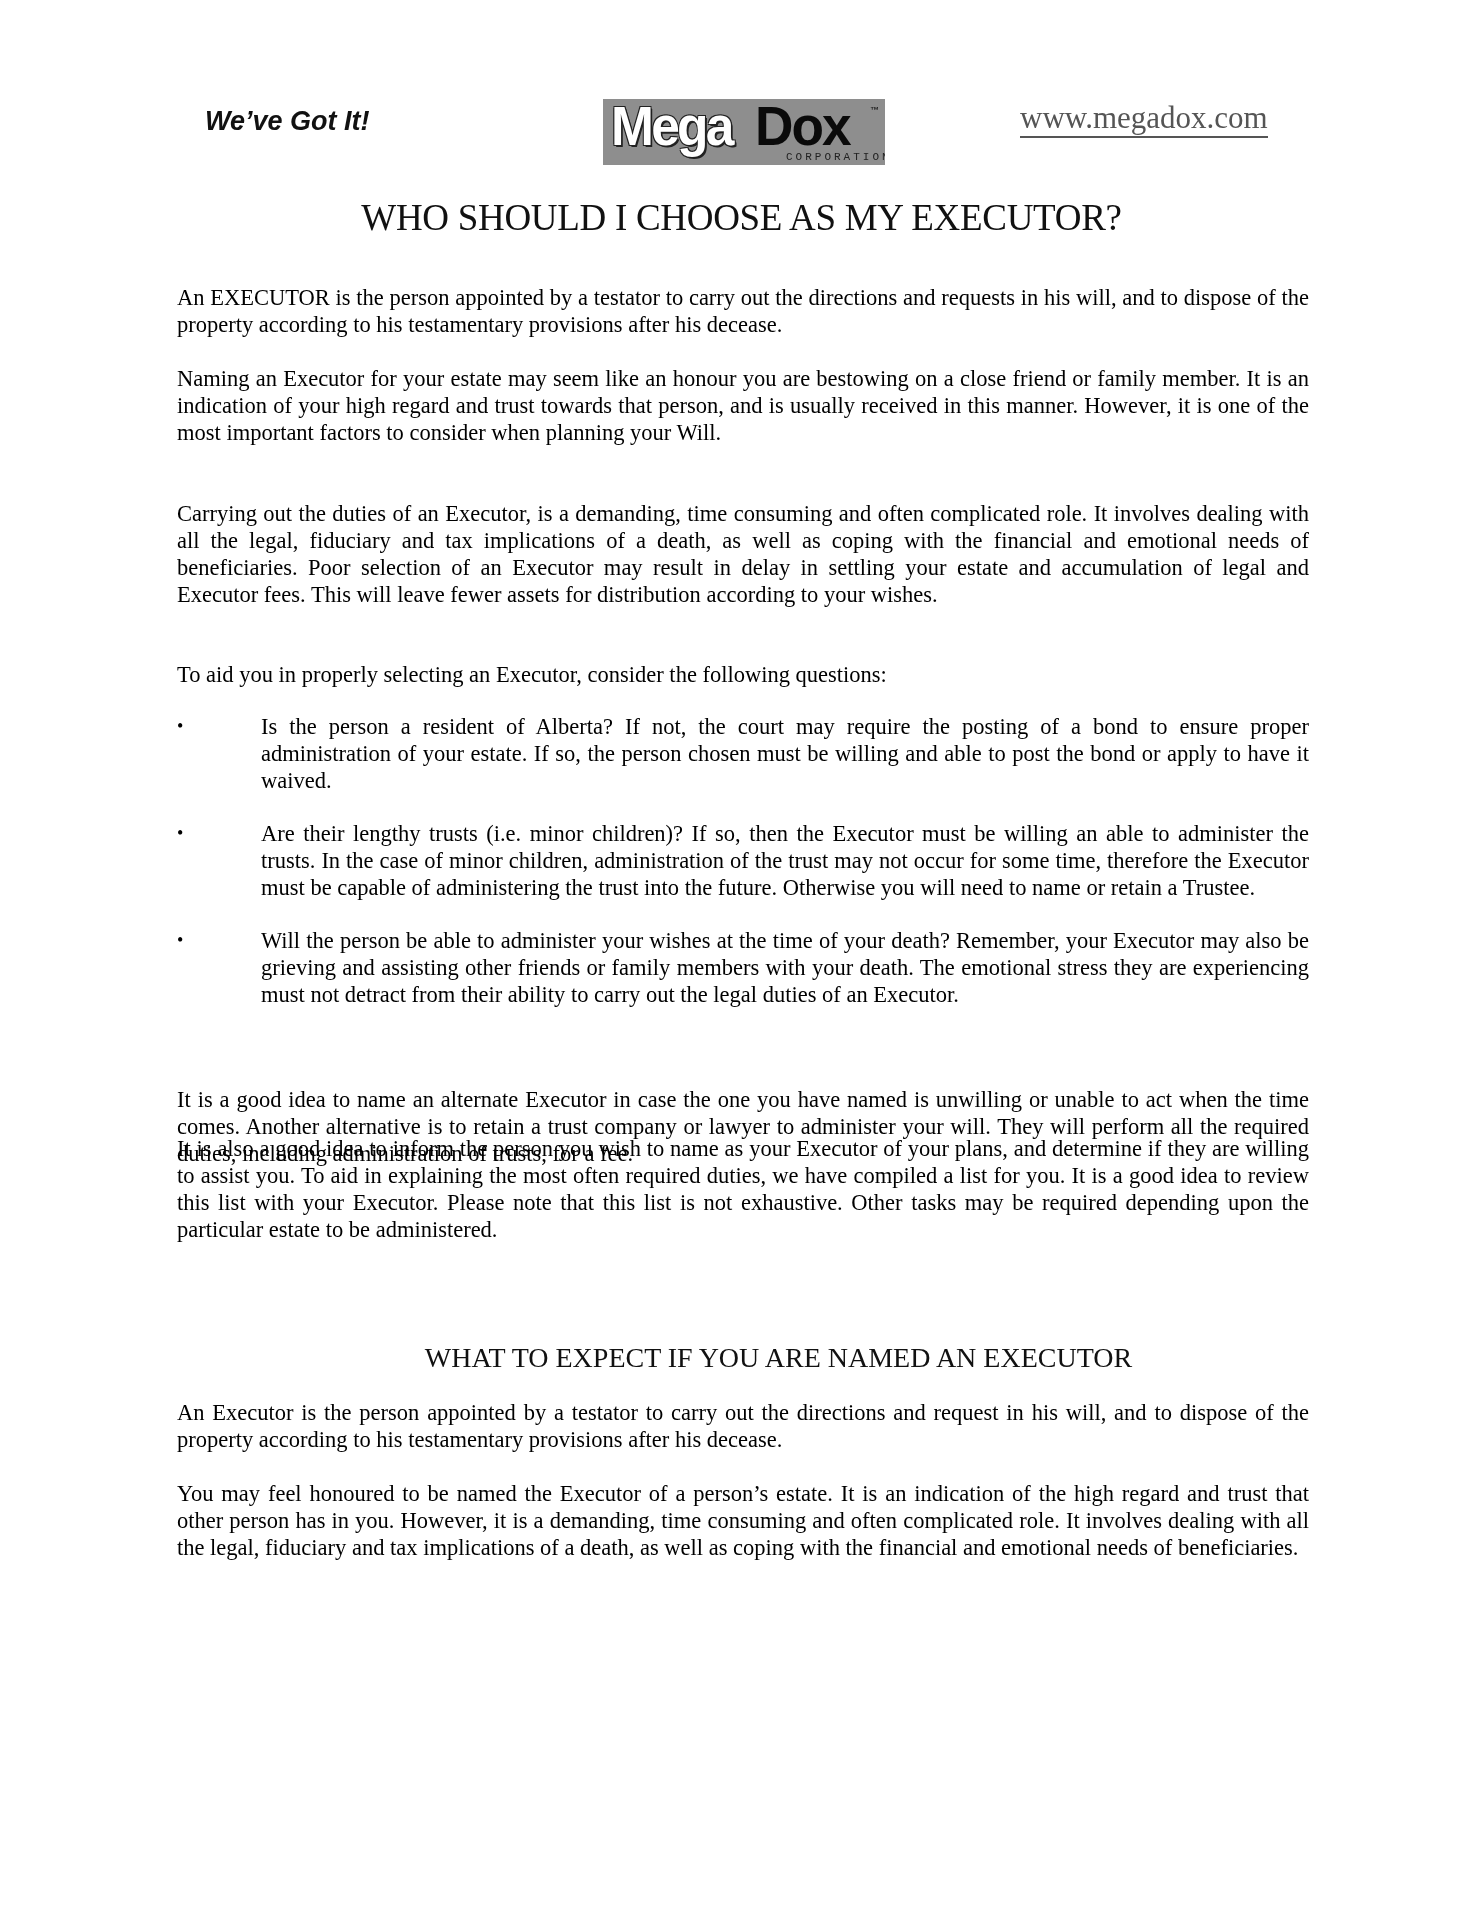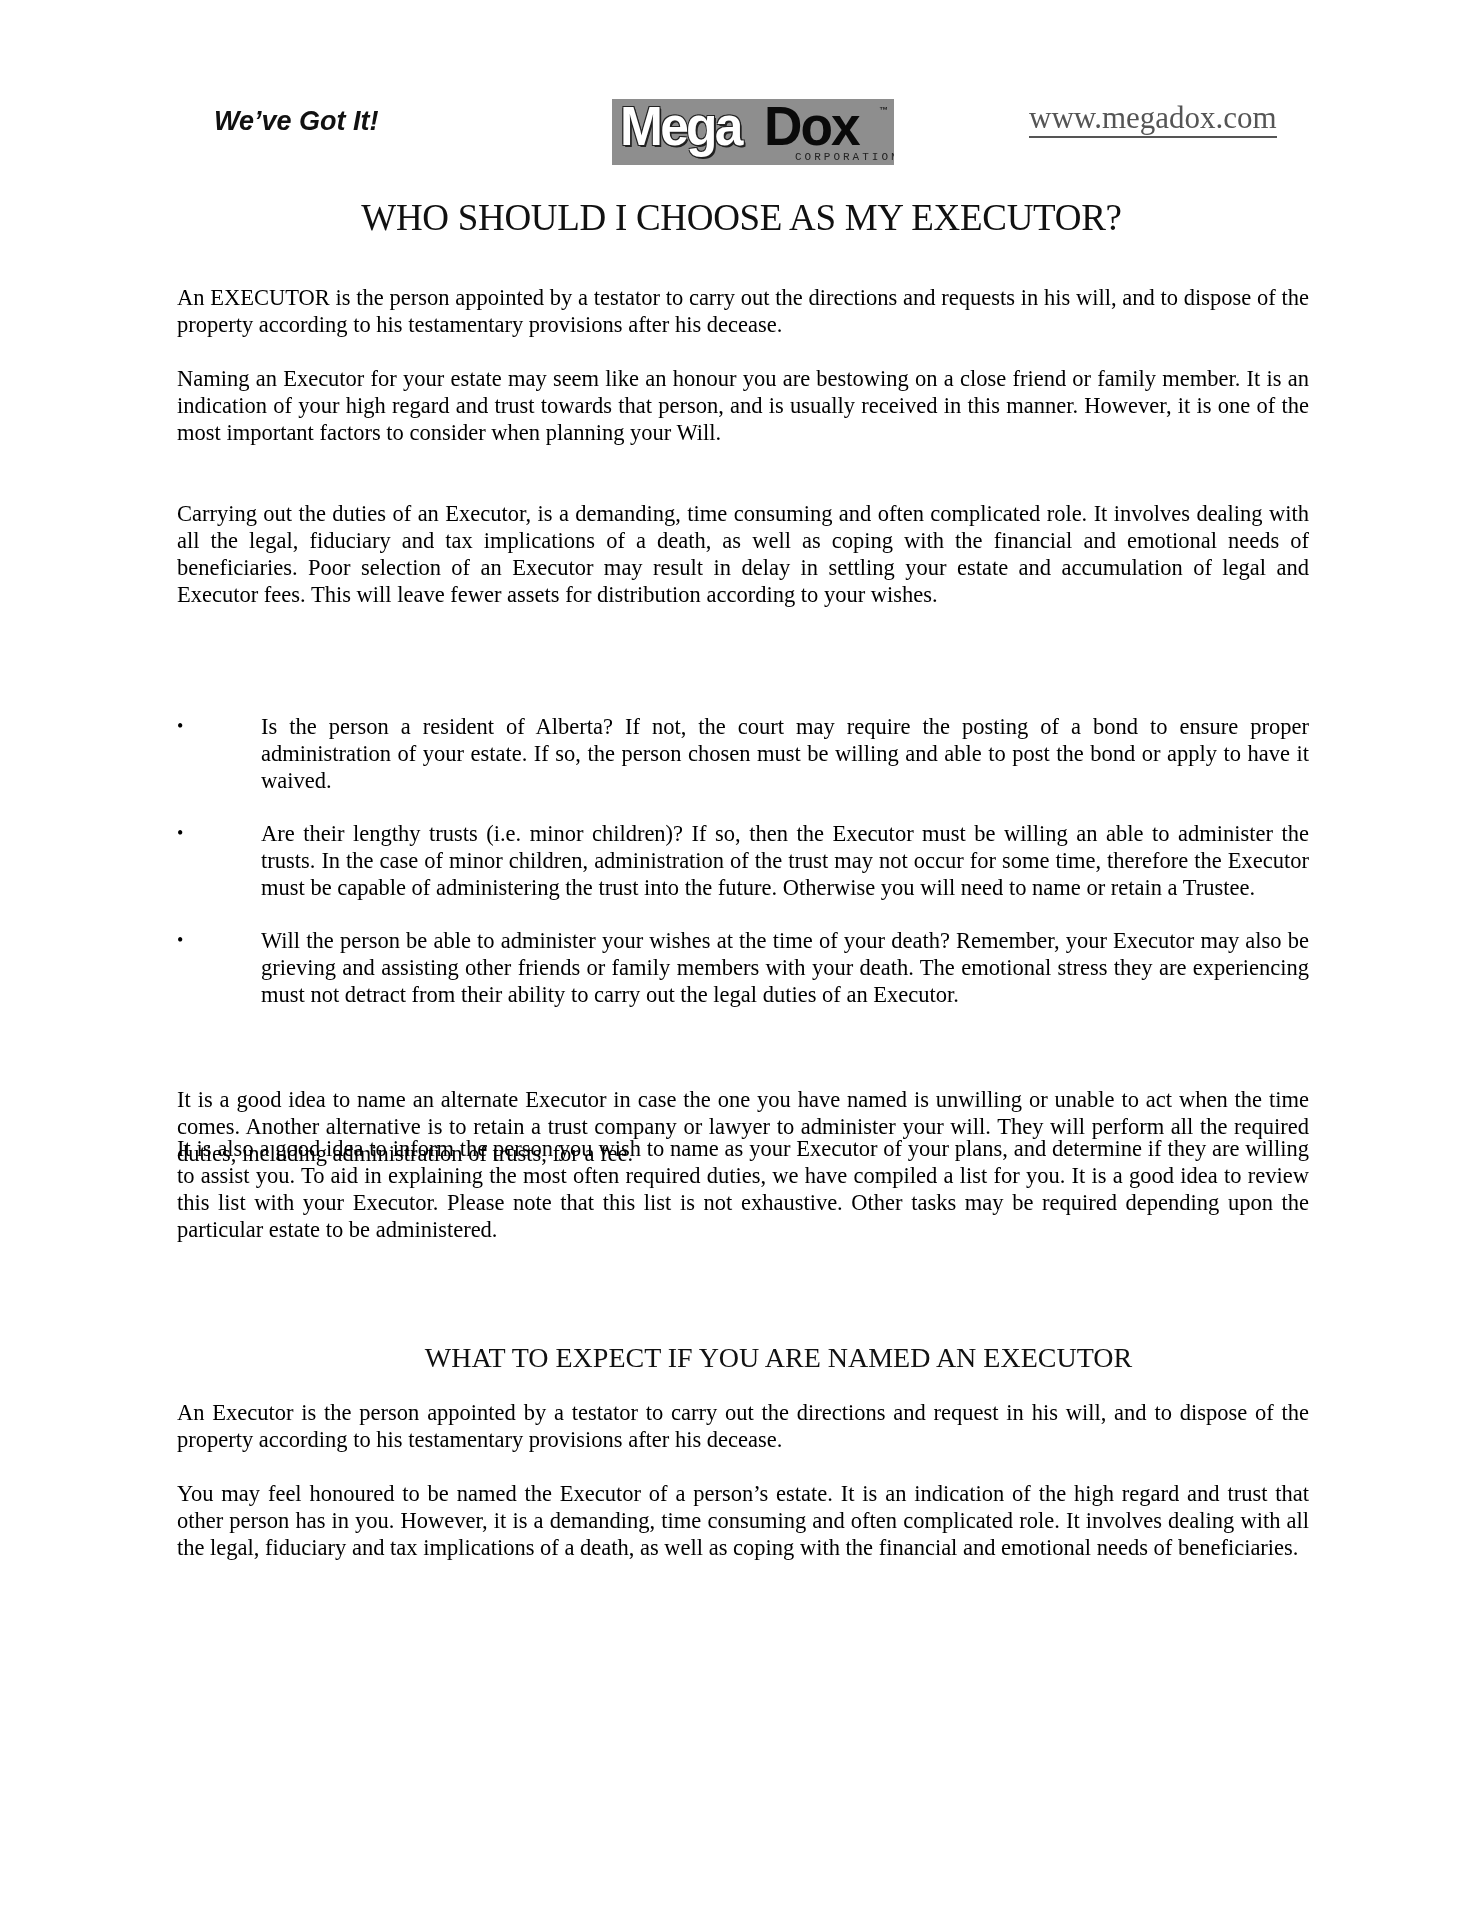--- a/index.html
+++ b/index.html
@@ -18,21 +18,21 @@
     .page {
       position: absolute;
       left: 0; top: 0;
       width: 1483px;
       height: 1920px;
     }
     
     .header {
       position: absolute;
       top: 96px;
-      left: 12px;
+      left: 3px;
       width: 1333px;
       height: 70px;
     }
     .tagline {
       position: absolute;
       left: 202px;
       top: 10px;
       font-family: "Liberation Sans", "DejaVu Sans", sans-serif;
       font-weight: bold;
       font-style: italic;
@@ -182,20 +182,23 @@
   </div>
 
   <div class="content" style="top:365px;">
     <p>Naming an Executor for your estate may seem like an honour you are bestowing on a close friend or family member. It is an indication of your high regard and trust towards that person, and is usually received in this manner. However, it is one of the most important factors to consider when planning your Will.</p>
   </div>
 
   <div class="content" style="top:500px;">
     <p>Carrying out the duties of an Executor, is a demanding, time consuming and often complicated role. It involves dealing with all the legal, fiduciary and tax implications of a death, as well as coping with the financial and emotional needs of beneficiaries. Poor selection of an Executor may result in delay in settling your estate and accumulation of legal and Executor fees. This will leave fewer assets for distribution according to your wishes.</p>
   </div>
 
+  <div class="content" style="top:661px;">
+    <p>To aid you in properly selecting an Executor, consider the following questions:</p>
+  </div>
 
   <div class="content" style="top:713px;">
     <ul class="bullets">
       <li style="margin-bottom:26px;">
         <span class="bullet">•</span>
         <span>Is the person a resident of Alberta? If not, the court may require the posting of a bond to ensure proper administration of your estate. If so, the person chosen must be willing and able to post the bond or apply to have it waived.</span>
       </li>
       <li style="margin-bottom:26px;">
         <span class="bullet">•</span>
         <span>Are their lengthy trusts (i.e. minor children)? If so, then the Executor must be willing an able to administer the trusts. In the case of minor children, administration of the trust may not occur for some time, therefore the Executor must be capable of administering the trust into the future. Otherwise you will need to name or retain a Trustee.</span>

